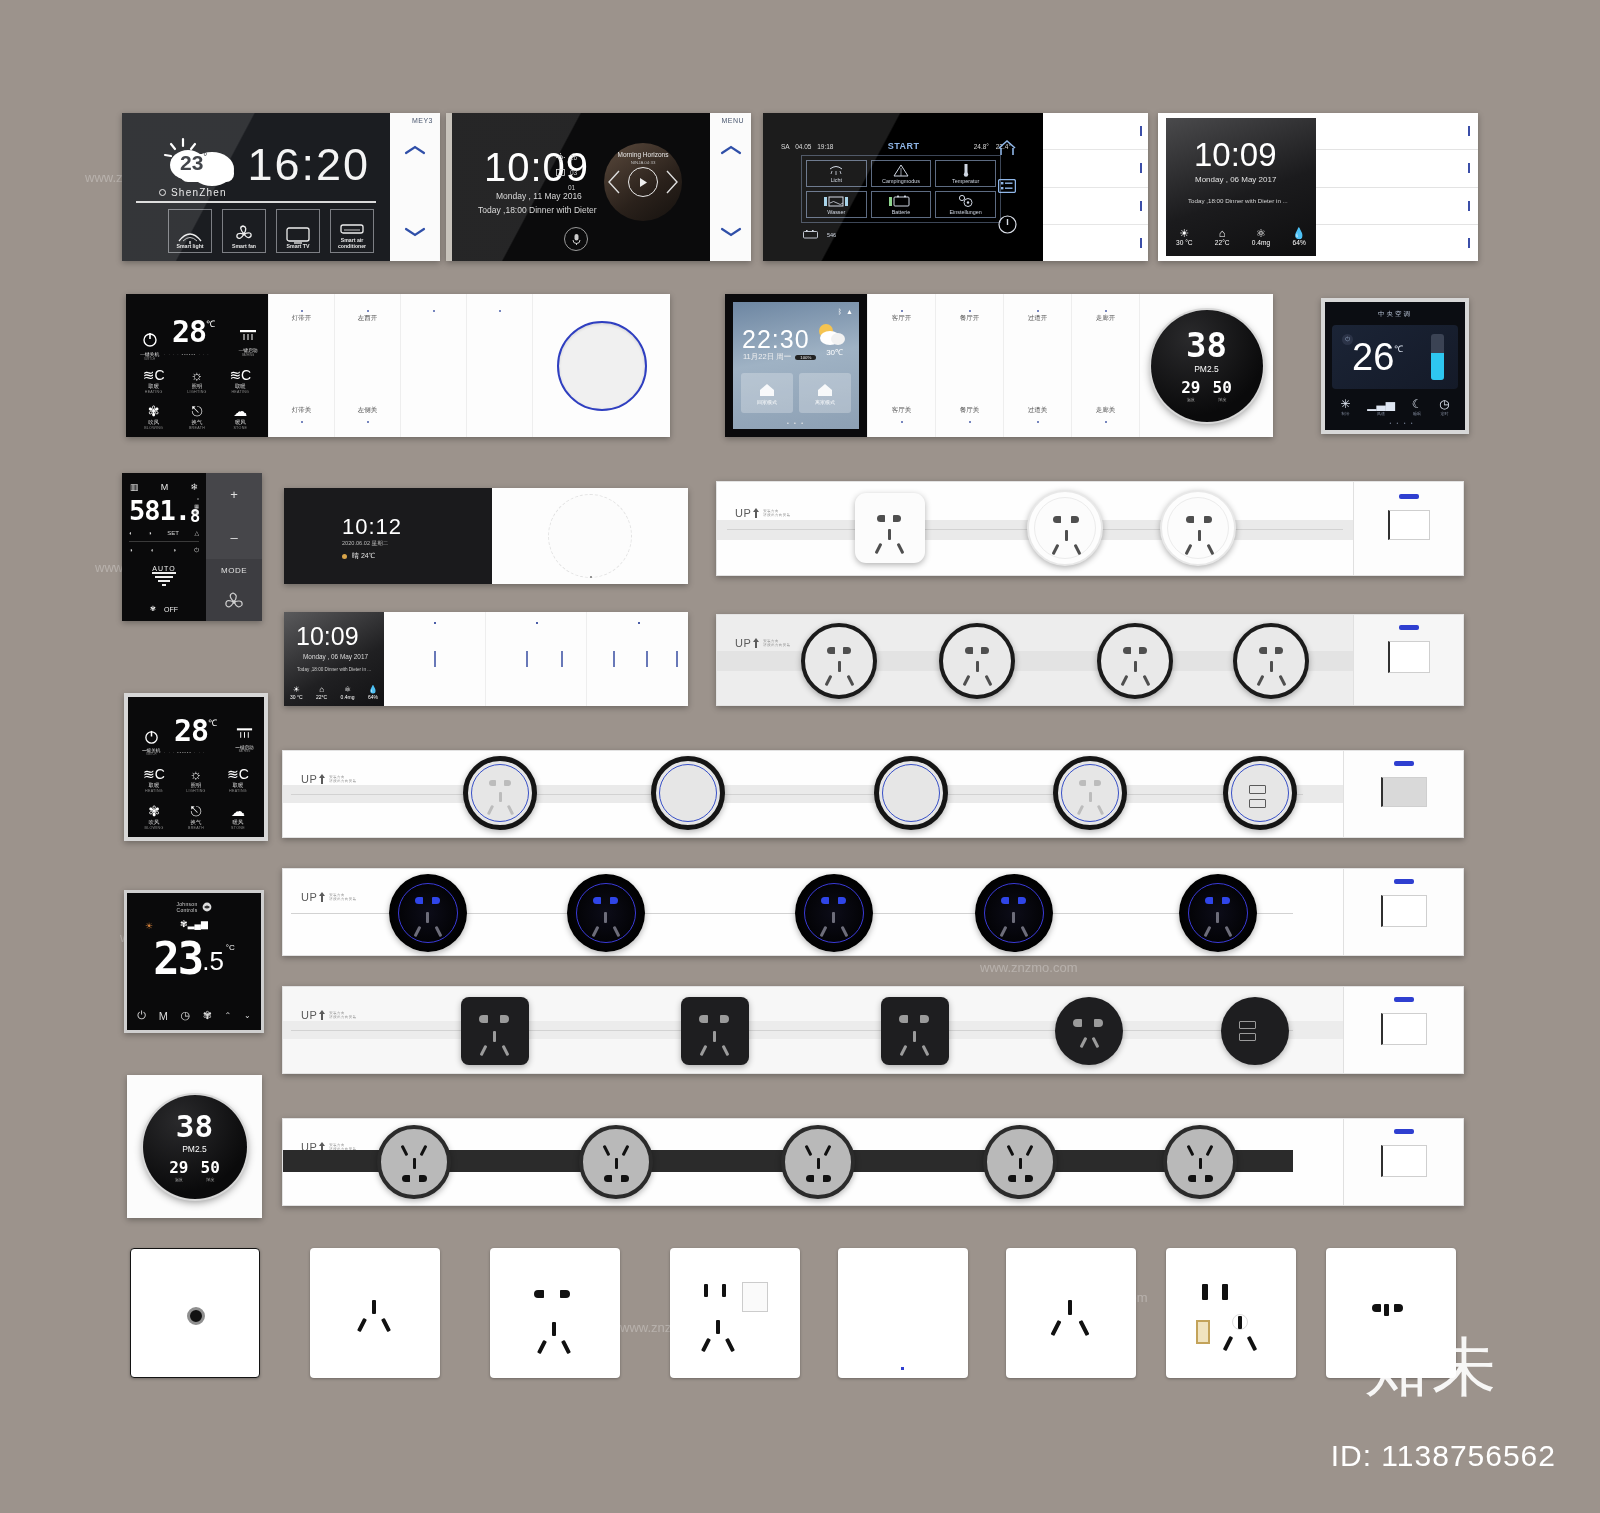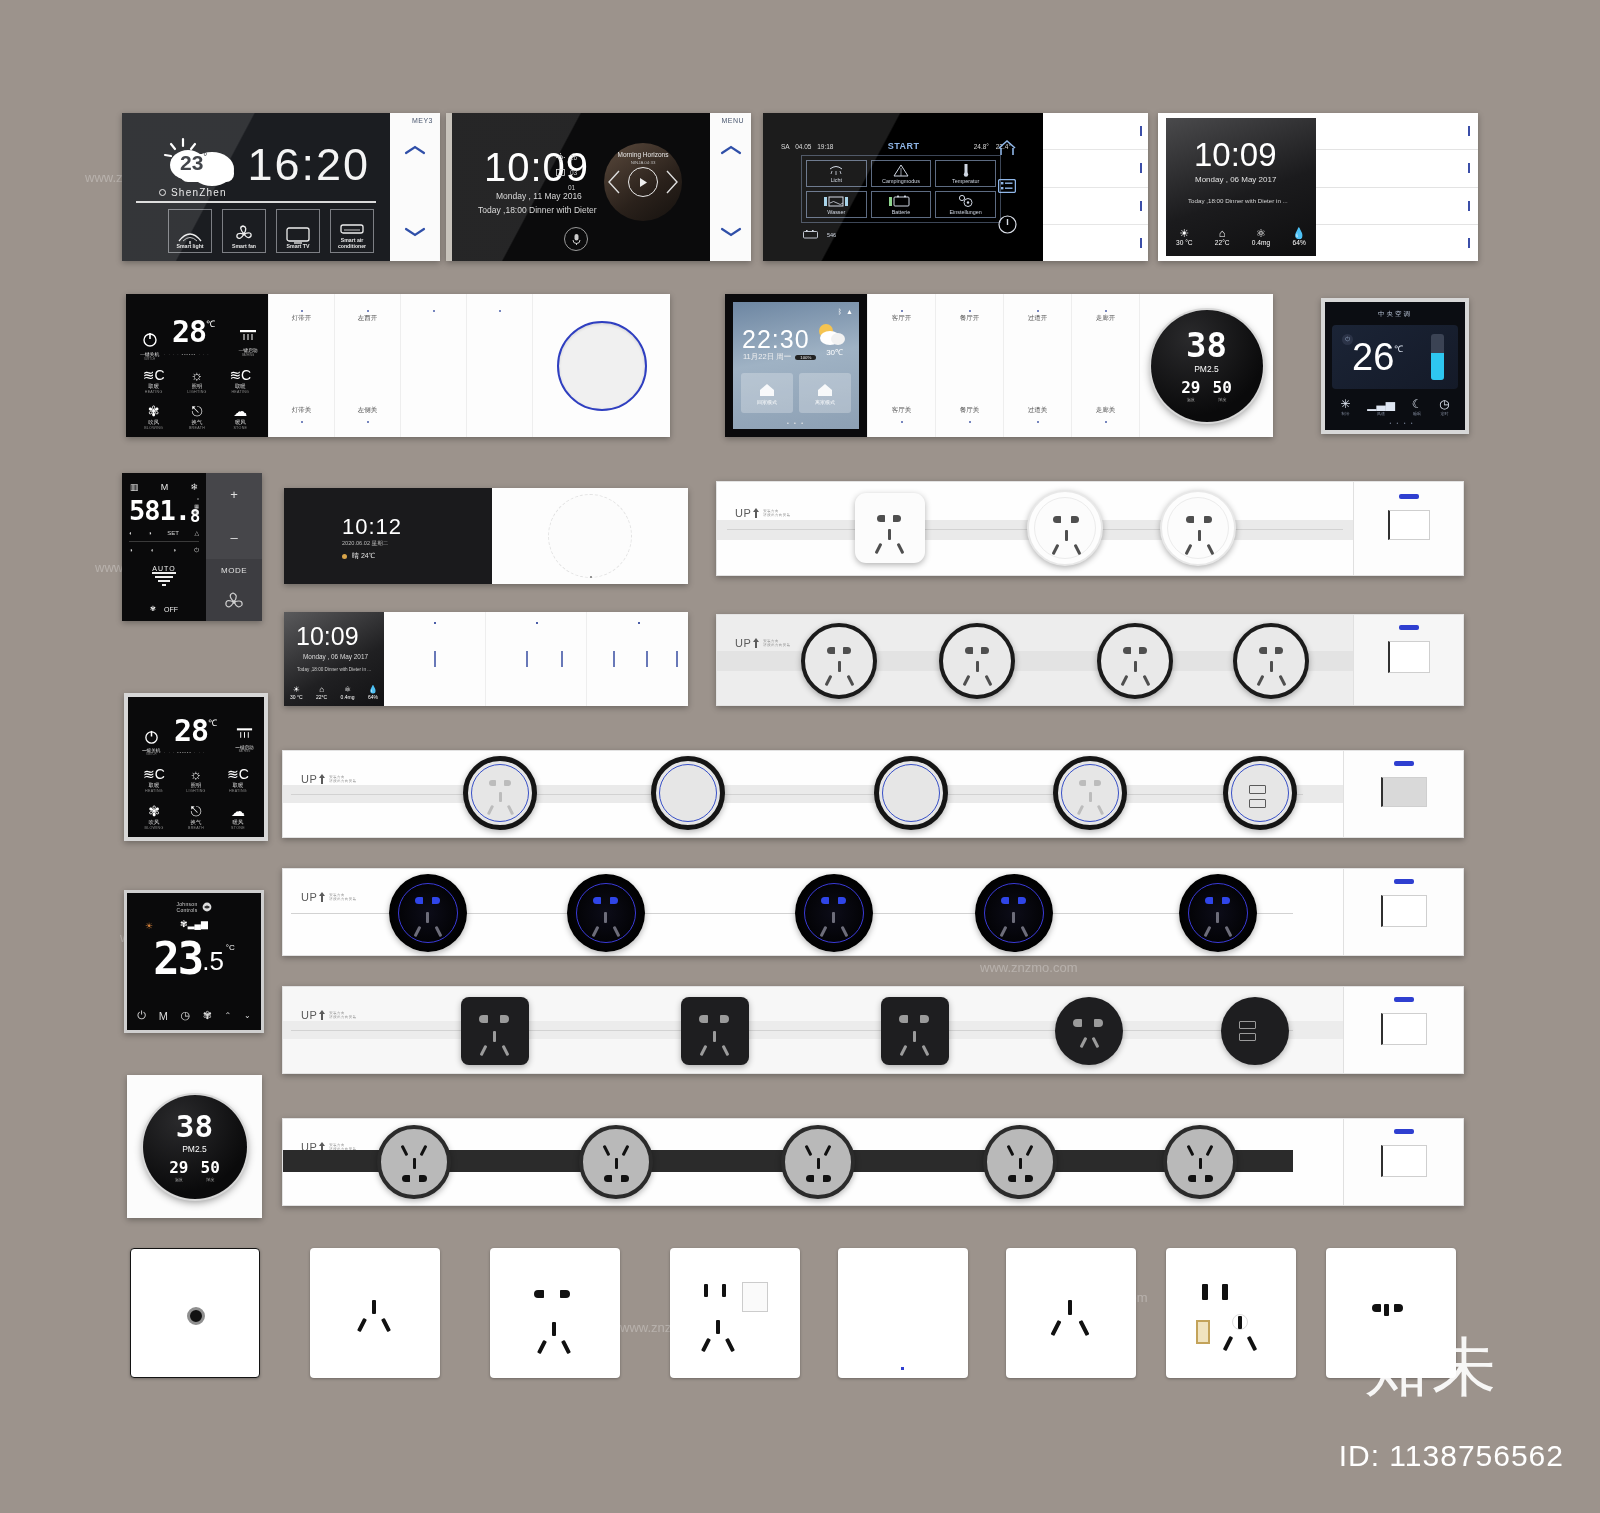--- a/index.html
+++ b/index.html
@@ -1264,15 +1264,15 @@
     <div class="pin dk" style="left:84px; top:88px; width:4px; height:15px; transform:rotate(-27deg);"></div>
   </div>
 
   <div class="plate" style="left:1326px; top:1248px; width:130px; height:130px;">
     <div class="pin dk" style="left:46px; top:56px; width:9px; height:8px; border-radius:4px 1px 1px 4px;"></div>
     <div class="pin dk" style="left:58px; top:56px; width:5px; height:12px;"></div>
     <div class="pin dk" style="left:68px; top:56px; width:9px; height:8px; border-radius:1px 4px 4px 1px;"></div>
   </div>
 
   <div class="wm-logo" style="right:100px; bottom:102px;">知未</div>
-  <div class="wm-id" style="right:36px; bottom:40px;">ID: 1138756562</div>
+  <div class="wm-id" style="right:44px; bottom:40px;">ID: 1138756562</div>
 
 </div>
 
 </body></html>

